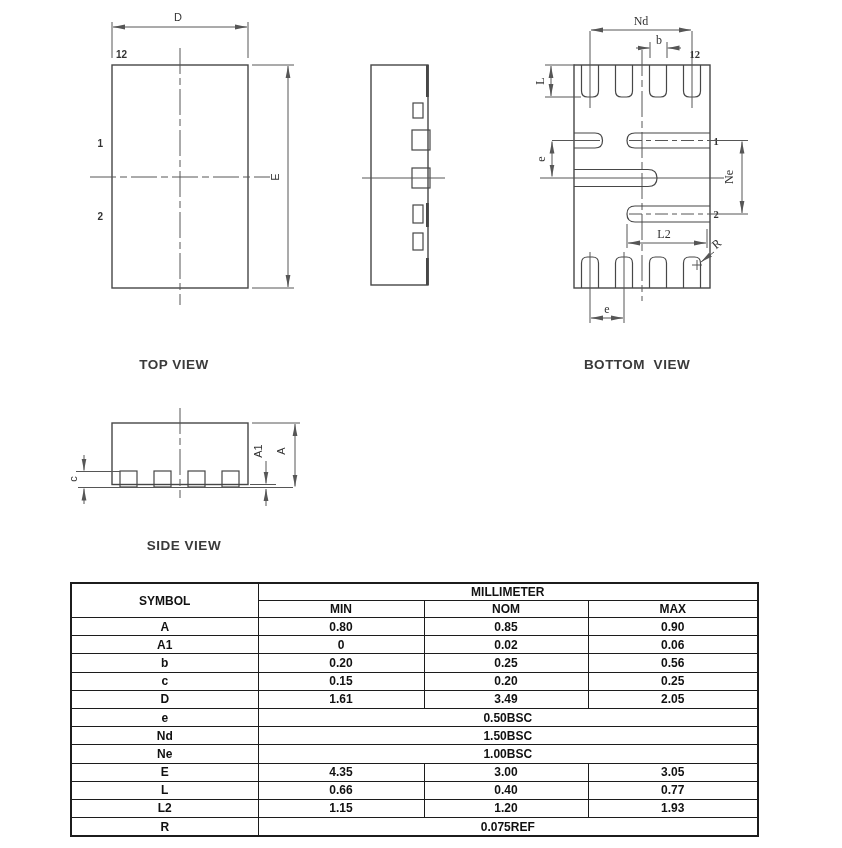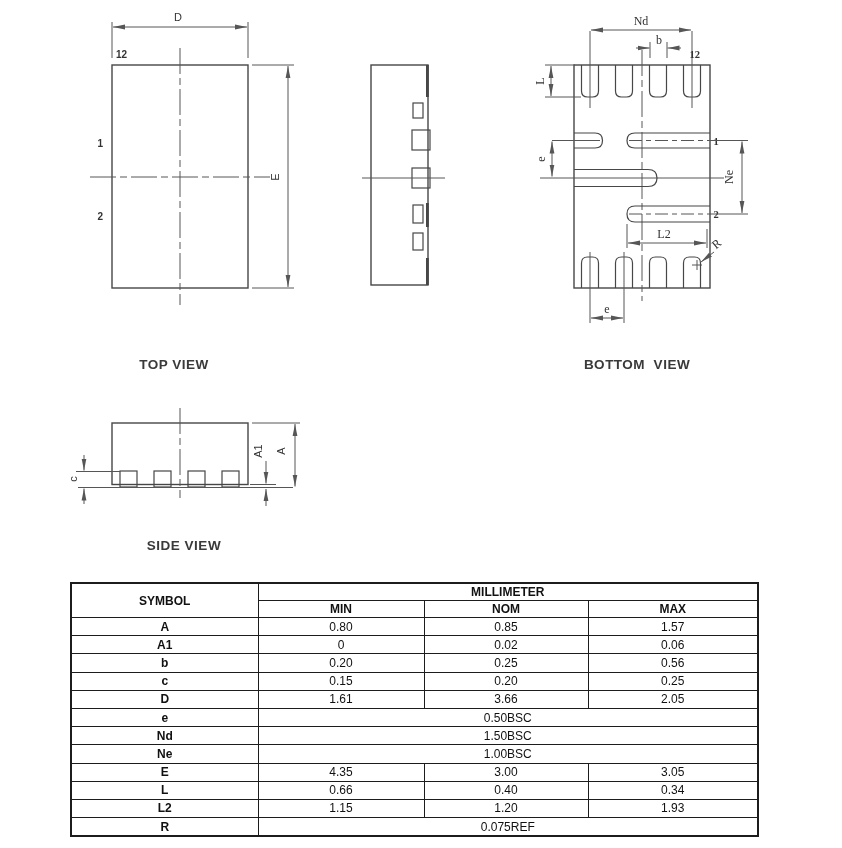--- a/index.html
+++ b/index.html
@@ -18,21 +18,21 @@
   .lbl-sb {font:bold 10px "Liberation Sans",sans-serif;}
   .lbl-f  {font:12px "Liberation Serif",serif;}
   .lbl-fb {font:bold 10.5px "Liberation Serif",serif;}
   .cap {font:700 13.5px "Liberation Sans",sans-serif;fill:#3a3a3a;
         letter-spacing:.5px;white-space:pre;}
   
   #dim-table-wrap{position:absolute;left:70px;top:582px;width:589px;}
   table#dim-table{border-collapse:collapse;table-layout:fixed;width:687px;
         font-family:"Liberation Sans",sans-serif;color:#111;}
   #dim-table td,#dim-table th{border:1px solid #1c1c1c;text-align:center;
-        vertical-align:middle;padding:0;font-size:12px;line-height:1;}
+        vertical-align:middle;padding:0;font-size:12px;line-height:1;font-weight:bold;}
   #dim-table{border:2px solid #1c1c1c;}
   #dim-table .hd{font-weight:bold;height:16px;}
   #dim-table .sym{font-weight:bold;}
   #dim-table tbody td{height:17.2px;}
   .c1{width:187px;} .c2{width:166px;} .c3{width:164px;} .c4{width:170px;}
 </style>
 </head>
 <body>
 
 <svg id="drawing" width="842" height="578" viewBox="0 0 842 578">
@@ -194,21 +194,21 @@
         <td class="hd">MIN</td>
         <td class="hd">NOM</td>
         <td class="hd">MAX</td>
       </tr>
     </thead>
     <tbody>
       <tr>
         <td class="sym">A</td>
         <td>0.80</td>
         <td>0.85</td>
-        <td>1.57</td>
+        <td>0.90</td>
       </tr>
       <tr>
         <td class="sym">A1</td>
         <td>0</td>
         <td>0.02</td>
         <td>0.06</td>
       </tr>
       <tr>
         <td class="sym">b</td>
         <td>0.20</td>
@@ -217,21 +217,21 @@
       </tr>
       <tr>
         <td class="sym">c</td>
         <td>0.15</td>
         <td>0.20</td>
         <td>0.25</td>
       </tr>
       <tr>
         <td class="sym">D</td>
         <td>1.61</td>
-        <td>3.66</td>
+        <td>3.49</td>
         <td>2.05</td>
       </tr>
       <tr>
         <td class="sym">e</td>
         <td colspan="3">0.50BSC</td>
       </tr>
       <tr>
         <td class="sym">Nd</td>
         <td colspan="3">1.50BSC</td>
       </tr>
@@ -242,21 +242,21 @@
       <tr>
         <td class="sym">E</td>
         <td>4.35</td>
         <td>3.00</td>
         <td>3.05</td>
       </tr>
       <tr>
         <td class="sym">L</td>
         <td>0.66</td>
         <td>0.40</td>
-        <td>0.34</td>
+        <td>0.77</td>
       </tr>
       <tr>
         <td class="sym">L2</td>
         <td>1.15</td>
         <td>1.20</td>
         <td>1.93</td>
       </tr>
       <tr>
         <td class="sym">R</td>
         <td colspan="3">0.075REF</td>

